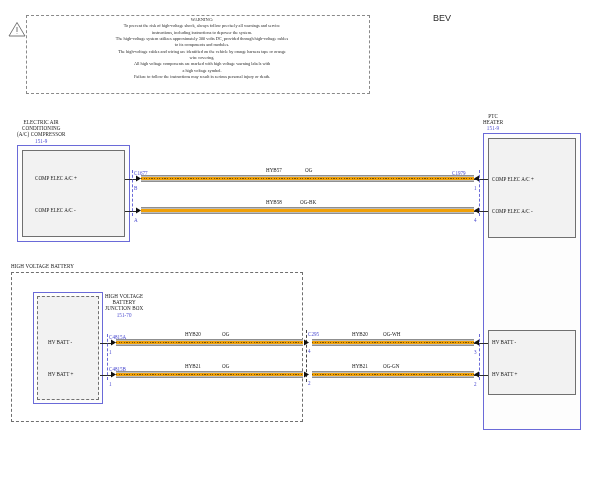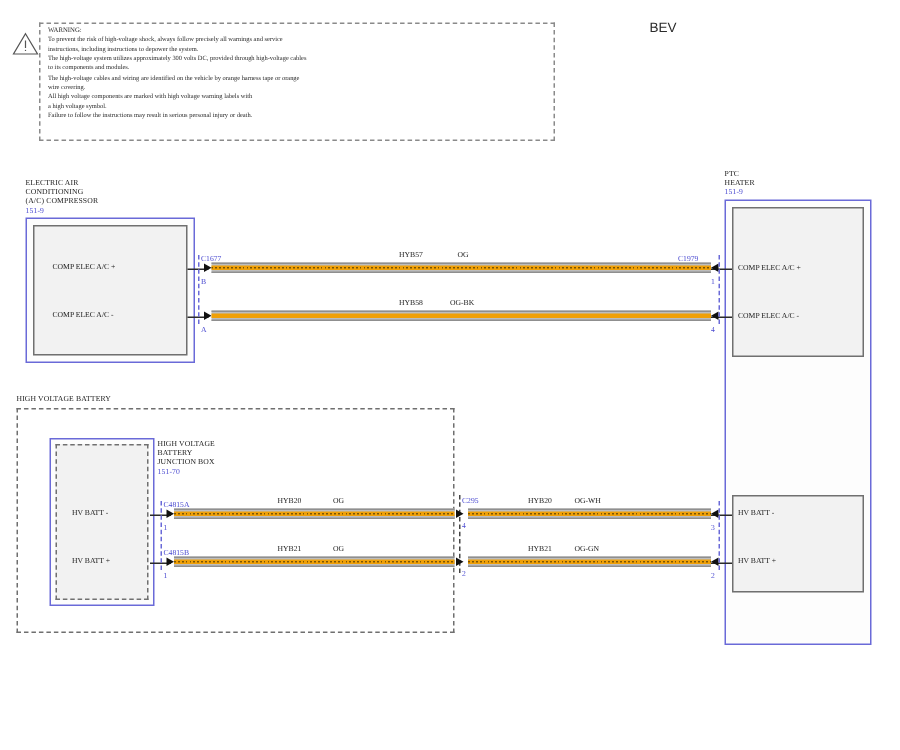--- a/index.html
+++ b/index.html
@@ -4,21 +4,21 @@
 <style>
   html,body{margin:0;padding:0;}
   body{
     width:600px;height:500px;
     background:#ffffff;
     font-family:"Liberation Serif",serif;
     color:#1a1a1a;
     overflow:hidden;
     position:relative;
   }
-  .canvas{position:absolute;left:0;top:0;width:600px;height:500px;}
+  .canvas{position:absolute;left:0;top:0;width:600px;height:500px;text-align:center;}
 
   
   .warn-box{
     position:absolute;left:26px;top:15px;width:344px;height:79px;
     border:1px dashed #8a8a8a;
     box-sizing:border-box;
   }
   .warn-text{
     position:absolute;left:32px;top:17px;width:340px;
     font-size:4.3px;line-height:6.35px;color:#2b2b2b;

